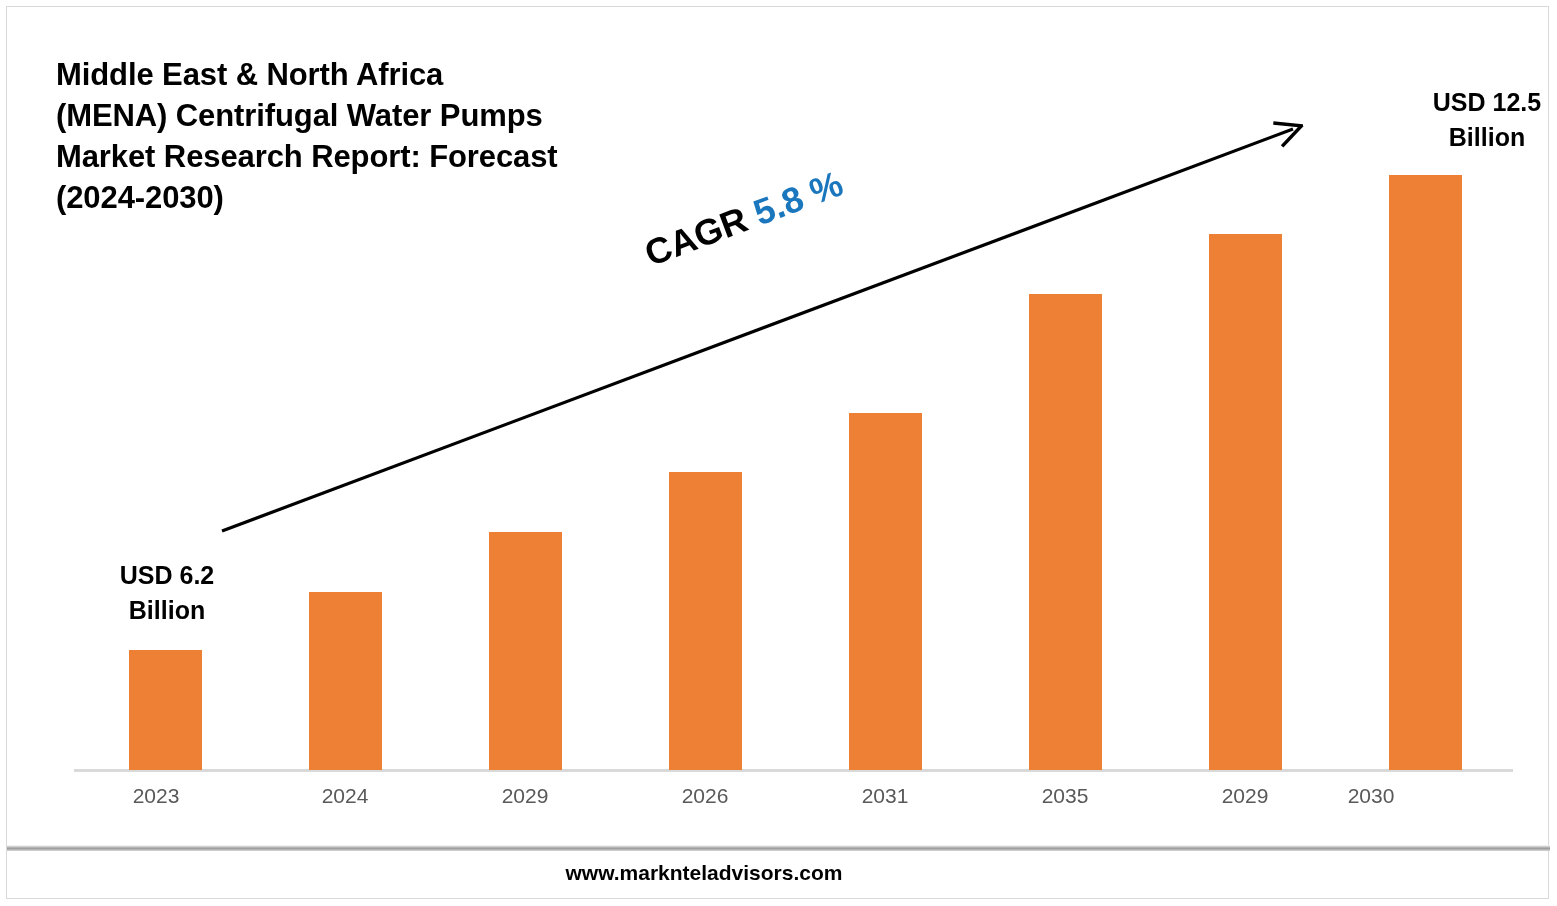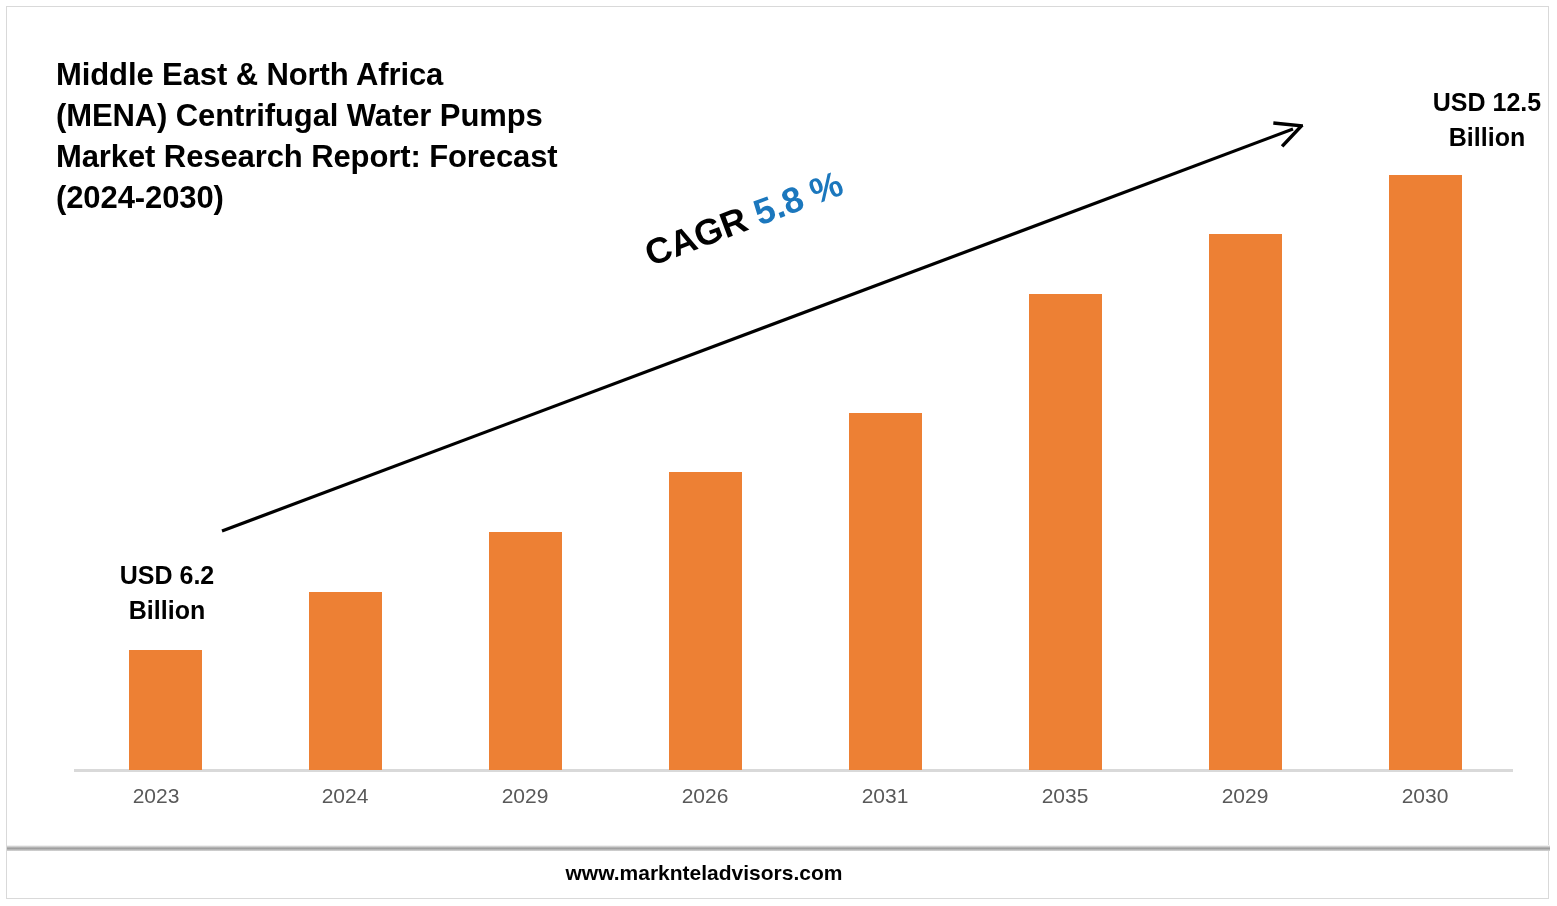--- a/index.html
+++ b/index.html
@@ -166,21 +166,21 @@
     <div class="bar" style="left:1209px; top:234px; width:73px; height:536px;"></div>
     <div class="bar" style="left:1389px; top:175px; width:73px; height:595px;"></div>
 
     <div class="xtick" style="left:76px;">2023</div>
     <div class="xtick" style="left:265px;">2024</div>
     <div class="xtick" style="left:445px;">2029</div>
     <div class="xtick" style="left:625px;">2026</div>
     <div class="xtick" style="left:805px;">2031</div>
     <div class="xtick" style="left:985px;">2035</div>
     <div class="xtick" style="left:1165px;">2029</div>
-    <div class="xtick" style="left:1345px;text-align:center;">2030</div>
+    <div class="xtick" style="left:1291px;text-align:center;">2030</div>
 
     <svg class="arrow-svg" viewBox="0 0 1557 906" xmlns="http://www.w3.org/2000/svg">
       <defs>
         <marker id="arrowhead" markerWidth="9" markerHeight="9" refX="5.6" refY="4.5" orient="auto" markerUnits="strokeWidth">
           <path d="M0.5,0.6 L8.4,4.5 L0.5,8.4" fill="none" stroke="#000000" stroke-width="1.1" stroke-linecap="butt"></path>
         </marker>
       </defs>
       <line x1="222" y1="531" x2="1293" y2="129" stroke="#000000" stroke-width="3.2" marker-end="url(#arrowhead)"></line>
     </svg>
 

